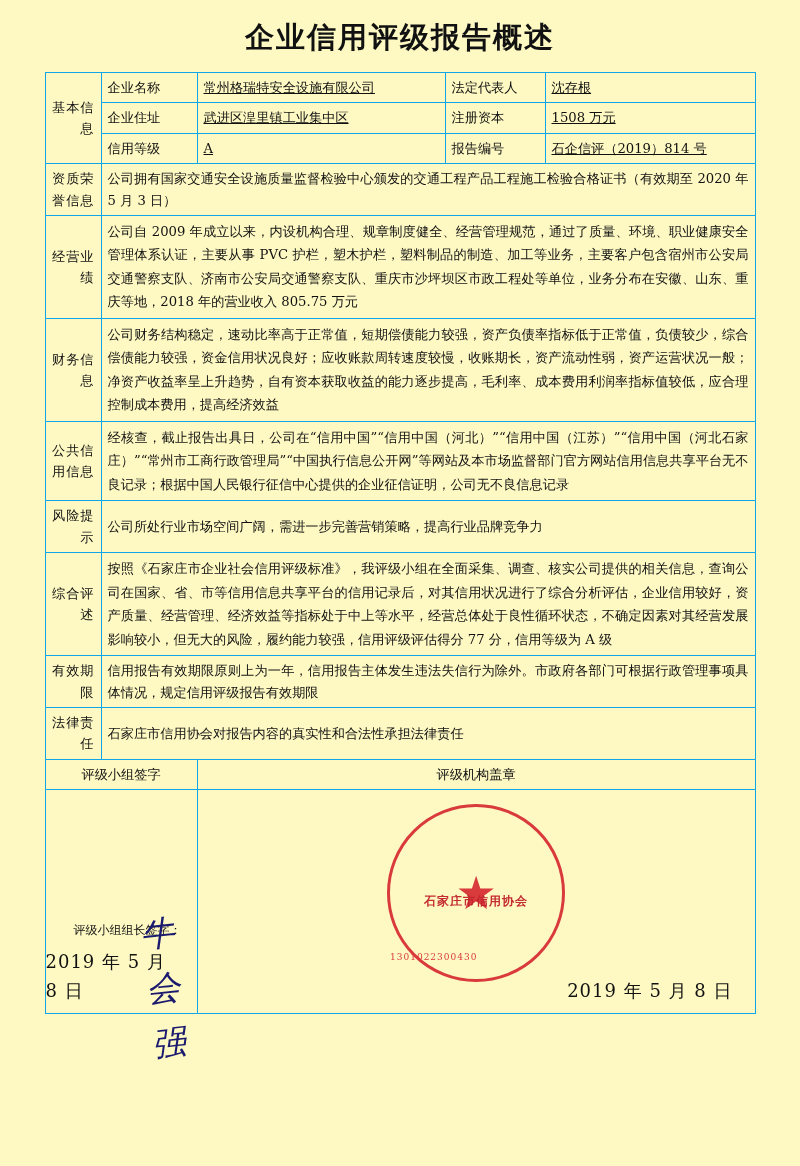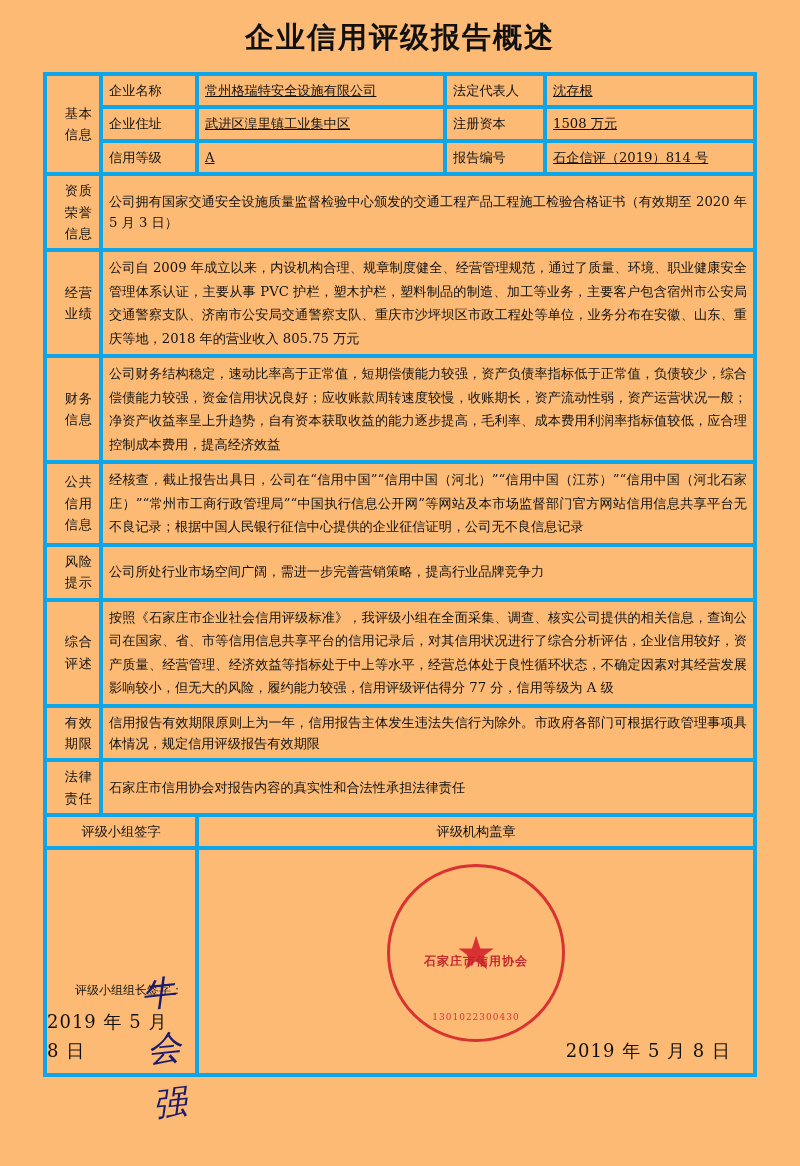--- a/index.html
+++ b/index.html
@@ -13,40 +13,40 @@
     font-family: "DejaVu Serif", "Liberation Serif", serif;
     color: #111;
     overflow: hidden;
   }
   .page {
     position: relative;
     width: 800px;
     height: 1166px;
     box-sizing: border-box;
     padding: 0;
-    background: #fdba74;
+    background: #fef9c3;
   }
   .doc-title {
     text-align: center;
     font-size: 29px;
     font-weight: bold;
     letter-spacing: 2px;
     padding-top: 18px;
     padding-bottom: 14px;
     font-family: "DejaVu Serif", "Liberation Serif", serif;
   }
   table.report {
     border-collapse: collapse;
     width: 710px;
     margin: 0 auto;
     table-layout: fixed;
     border: 1.3px solid #000;
   }
   table.report td {
-    border: 4px solid #0ea5e9;
+    border: 1px solid #0ea5e9;
     padding: 4px 6px;
     vertical-align: middle;
     font-size: 13.2px;
     line-height: 1.62;
   }
   td.label {
     text-align: right;
     font-weight: normal;
     font-size: 14.5px;
     letter-spacing: 1px;
@@ -127,21 +127,20 @@
     transform: translate(-50%, -50%);
     color: #d4202a;
     font-size: 46px;
     line-height: 1;
   }
   .seal-bottom {
     position: absolute;
     bottom: 14px;
     left: 0;
     width: 100%;
-    text-align: center;
     color: #d4202a;
     font-size: 9px;
     letter-spacing: 1px;
     margin-top: 40px;
   }
   .seal-over {
     position: absolute;
     left: 50%;
     top: 50%;
     transform: translate(-50%, -50%);

